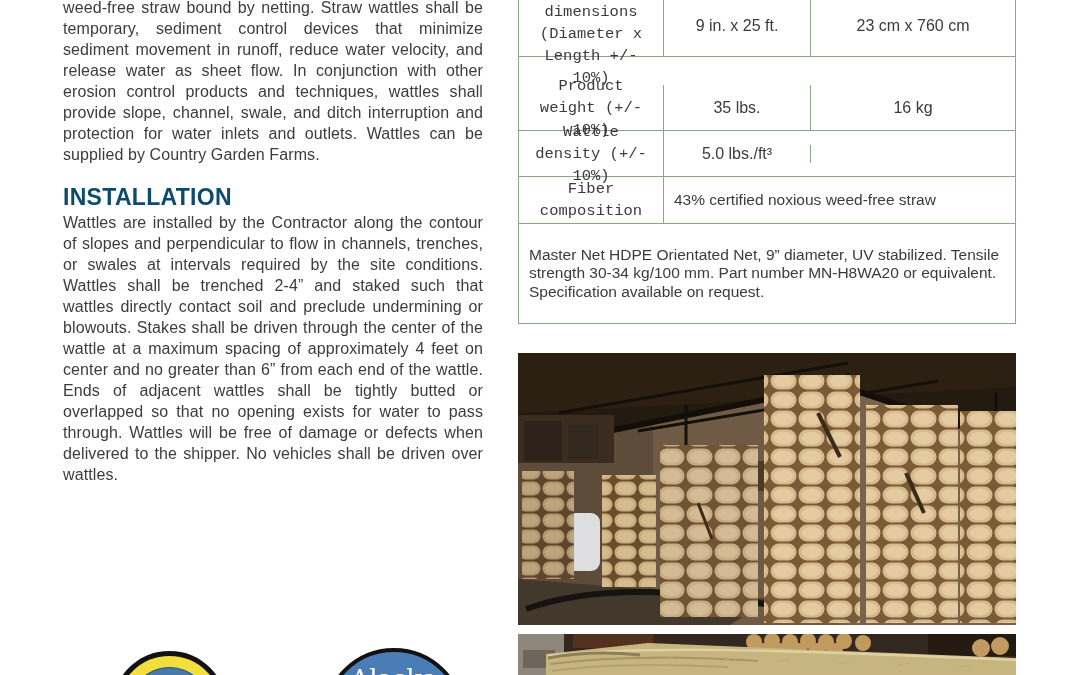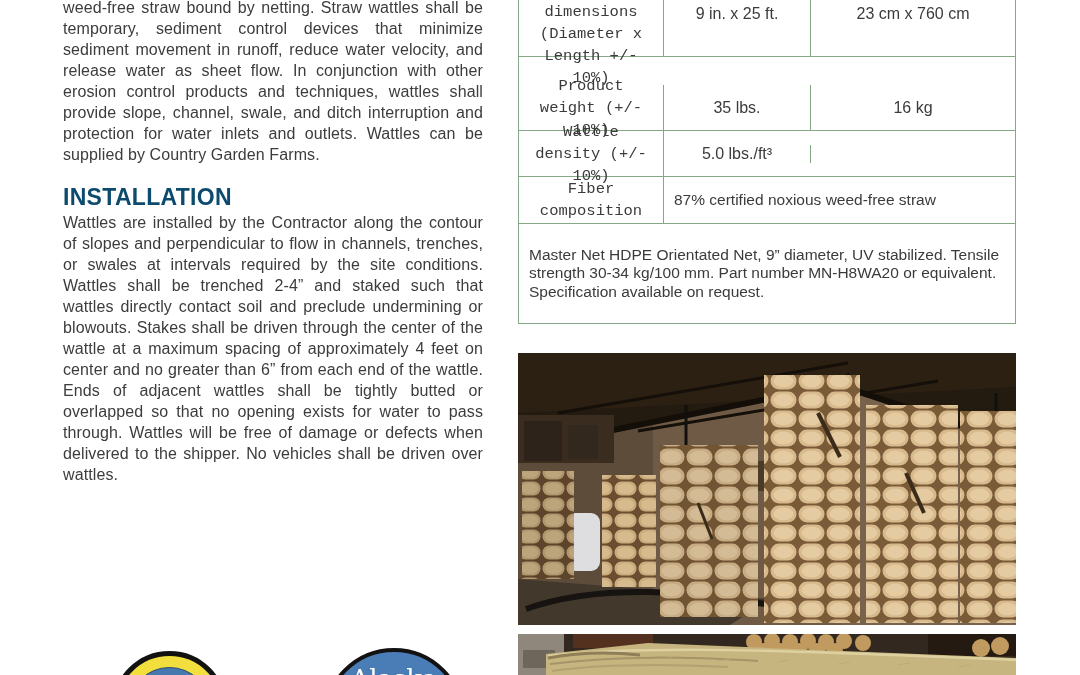--- a/index.html
+++ b/index.html
@@ -83,21 +83,21 @@
   .c-merged {
     flex: 1;
     justify-content: flex-start;
     text-align: left;
     padding: 3px 10px;
     font-size: 15.5px;
     line-height: 18.4px;
   }
   .r1 .cell { align-items: flex-start; }
   .r1 .c-label { padding-top: 1px; }
-  .r1 .c-imp, .r1 .c-met { padding-top: 5px; }
+  .r1 .c-imp, .r1 .c-met { padding-top: 17px; }
 
   
   .photo1 {
     position: absolute;
     left: 518px;
     top: 353px;
     width: 498px;
     height: 272px;
     overflow: hidden;
   }
@@ -169,21 +169,21 @@
       <div class="cell c-label">Product weight (+/- 10%)</div>
       <div class="cell c-imp">35 lbs.</div>
       <div class="cell c-met">16 kg</div>
     </div>
     <div class="t-row r3">
       <div class="cell c-label">Wattle density (+/- 10%)</div>
       <div class="cell c-imp">5.0 lbs./ft³</div>
     </div>
     <div class="t-row r4">
       <div class="cell c-label">Fiber composition</div>
-      <div class="cell c-merged">87% certified noxious weed-free straw</div>
+      <div class="cell c-merged">43% certified noxious weed-free straw</div>
     </div>
     <div class="t-row r5">
       <div class="cell c-merged">Master Net HDPE Orientated Net, 9” diameter, UV stabilized. Tensile strength 30-34 kg/100 mm. Part number MN-H8WA20 or equivalent. Specification available on request.</div>
     </div>
   </div>
 
   <div class="photo1">
     <svg width="498" height="272" viewBox="0 0 498 272" preserveAspectRatio="none">
       <defs>
         <pattern id="bales" width="28" height="19" patternUnits="userSpaceOnUse">

